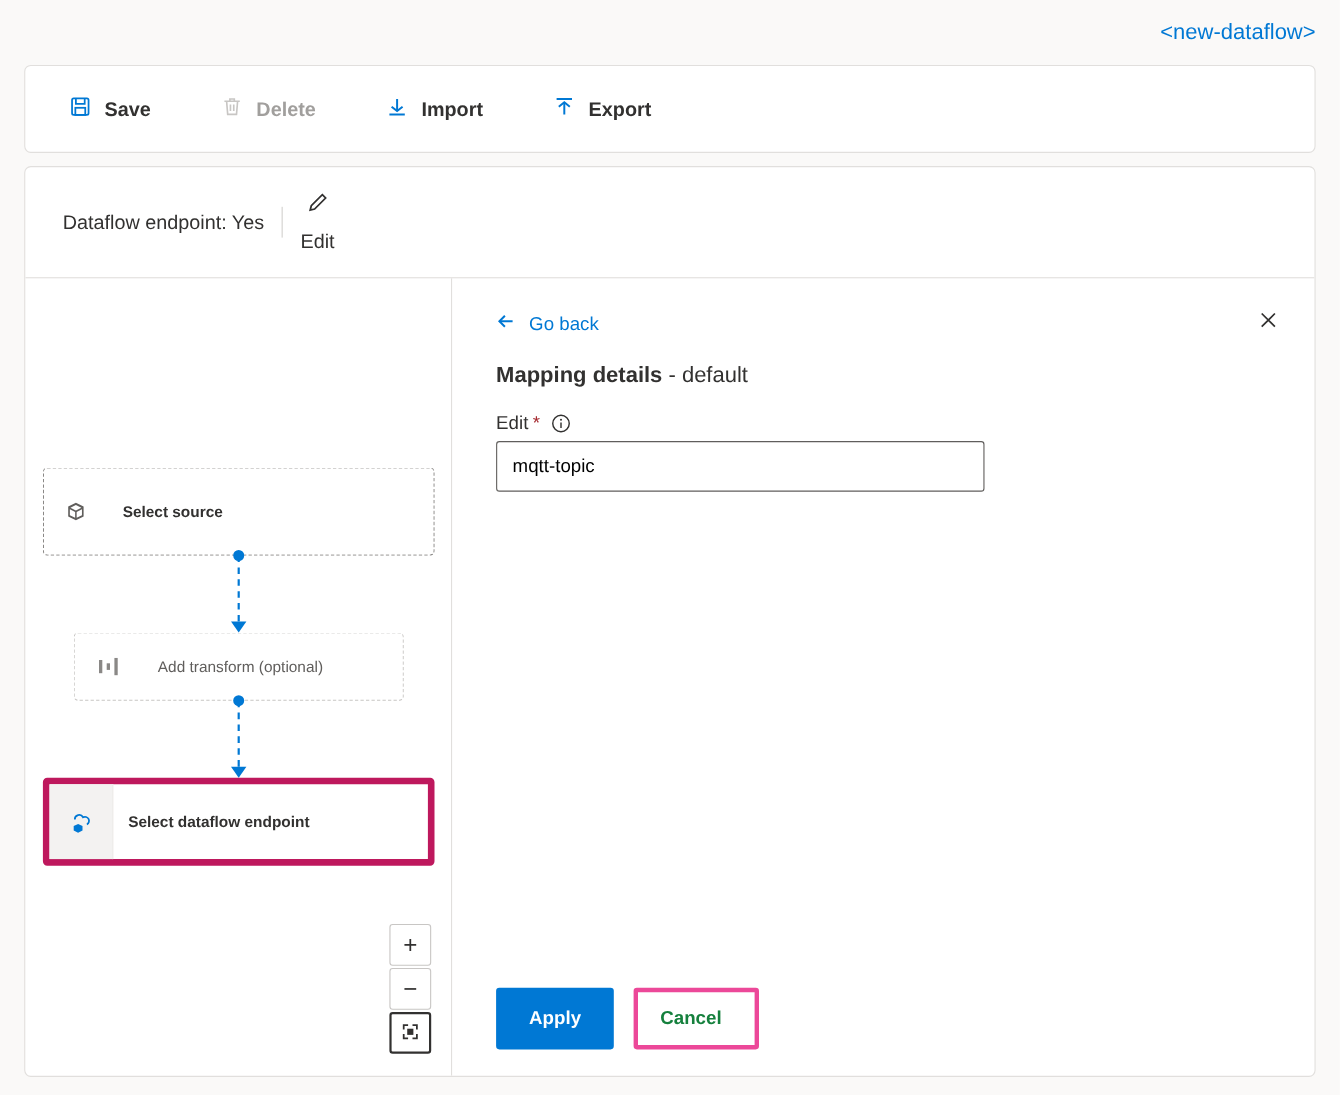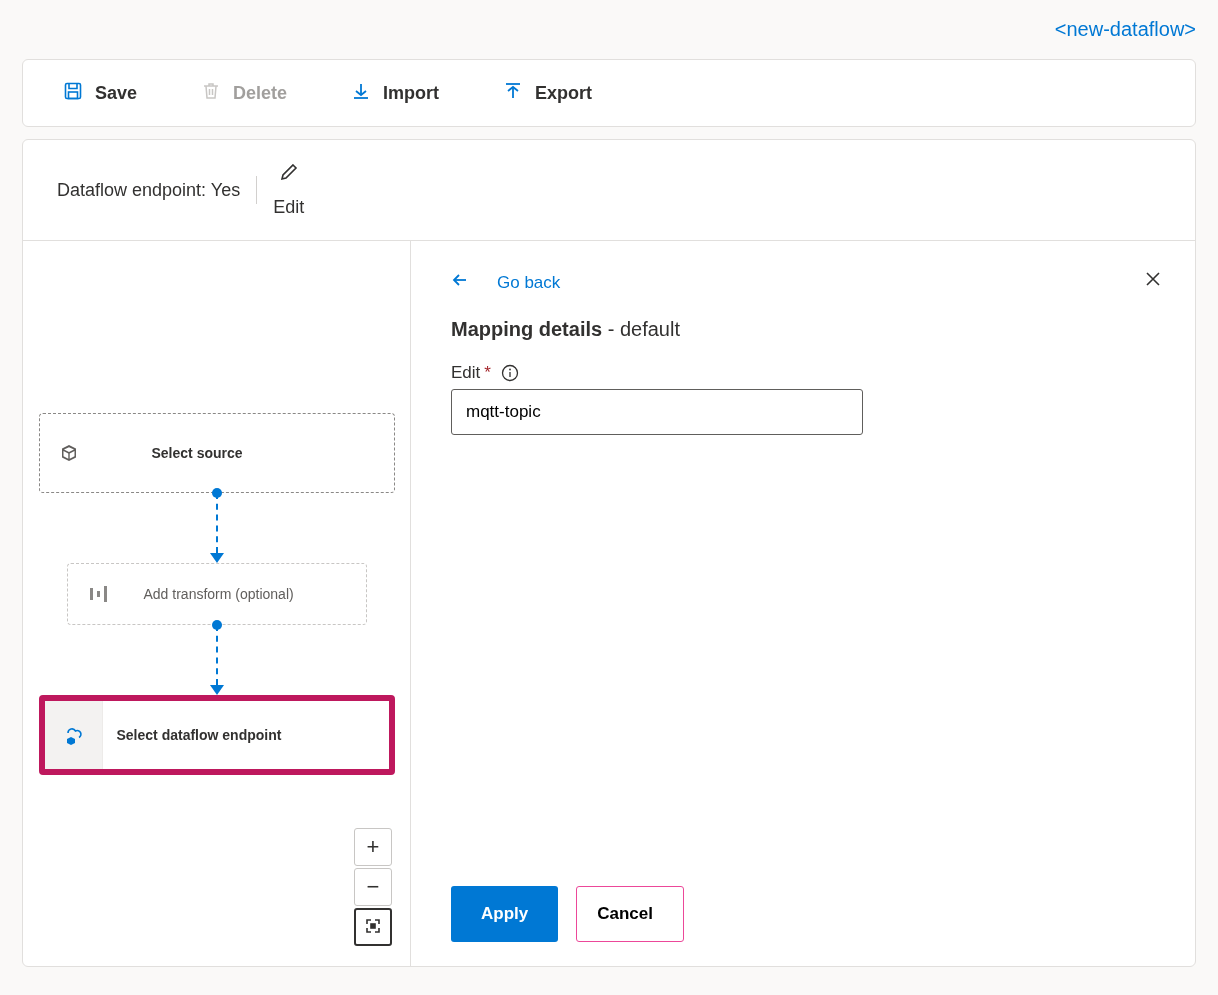--- a/index.html
+++ b/index.html
@@ -18,21 +18,21 @@
     padding: 18px 22px 18px 22px;
     text-align: right;
   }
   .toolbar {
     background: #fff;
     border: 1px solid #e1dfdd;
     border-radius: 6px;
     margin: 0 22px 12px 22px;
     display: flex;
     align-items: center;
-    height: 68px;
+    height: 80px;
     padding: 0 22px;
   }
   .toolbar-btn {
     display: flex;
     align-items: center;
     gap: 12px;
     padding: 10px 18px;
     margin-right: 28px;
     font-size: 18px;
     font-weight: 600;
@@ -79,21 +79,21 @@
     padding-top: 132px;
   }
   .flow-node {
     width: 356px;
     height: 80px;
     border-radius: 4px;
     display: flex;
     align-items: center;
     background: #fff;
   }
-  .flow-node.dashed { border: 1px dashed #8a8886; gap: 40px; }
+  .flow-node.dashed { border: 1px dashed #8a8886; }
   .flow-node.transform {
     width: 300px;
     height: 62px;
     border: 1px dashed #c8c6c4;
   }
   .flow-node.selected {
     border: 6px solid #be185d;
   }
   .flow-node .icon-cell {
     width: 58px;
@@ -169,39 +169,39 @@
   }
   .close-x {
     position: absolute;
     top: 28px;
     right: 32px;
     cursor: pointer;
   }
   .goback {
     display: flex;
     align-items: center;
-    gap: 28px;
+    gap: 12px;
     color: #0078d4;
     font-size: 17px;
     cursor: pointer;
     margin-bottom: 24px;
   }
   .mapping-line { font-size: 20px; margin-bottom: 22px; }
   .mapping-line .bold { font-weight: 600; }
   .field-label {
     font-size: 17px;
     display: flex;
     align-items: center;
     gap: 4px;
     margin-bottom: 6px;
   }
   .req { color: #a4262c; }
   .info-icon { display: inline-flex; margin-left: 6px; }
   .text-input {
-    width: 412px;
+    width: 444px;
     height: 46px;
     border: 1px solid #605e5c;
     border-radius: 3px;
     font-size: 17px;
     padding: 0 14px;
     outline: none;
   }
   .footer-buttons {
     margin-top: auto;
     display: flex;
@@ -209,21 +209,21 @@
   }
   .btn {
     height: 56px;
     padding: 0 30px;
     border-radius: 3px;
     font-size: 17px;
     font-weight: 600;
     cursor: pointer;
   }
   .btn-primary { background: #0078d4; color: #fff; border: none; }
-  .btn-secondary { background: #fff; color: #000000; border: 1px solid #ec4899; padding-left: 20px; }
+  .btn-secondary { background: #fff; color: #15803d; border: 4px solid #ec4899; padding-left: 20px; }
 </style>
 </head>
 <body>
 
 <div class="page-title">&lt;new-dataflow&gt;</div>
 
 <div class="toolbar">
   <div class="toolbar-btn">
     <span>
       <svg viewBox="0 0 20 20" fill="none" stroke="#0078d4" stroke-width="1.6">

